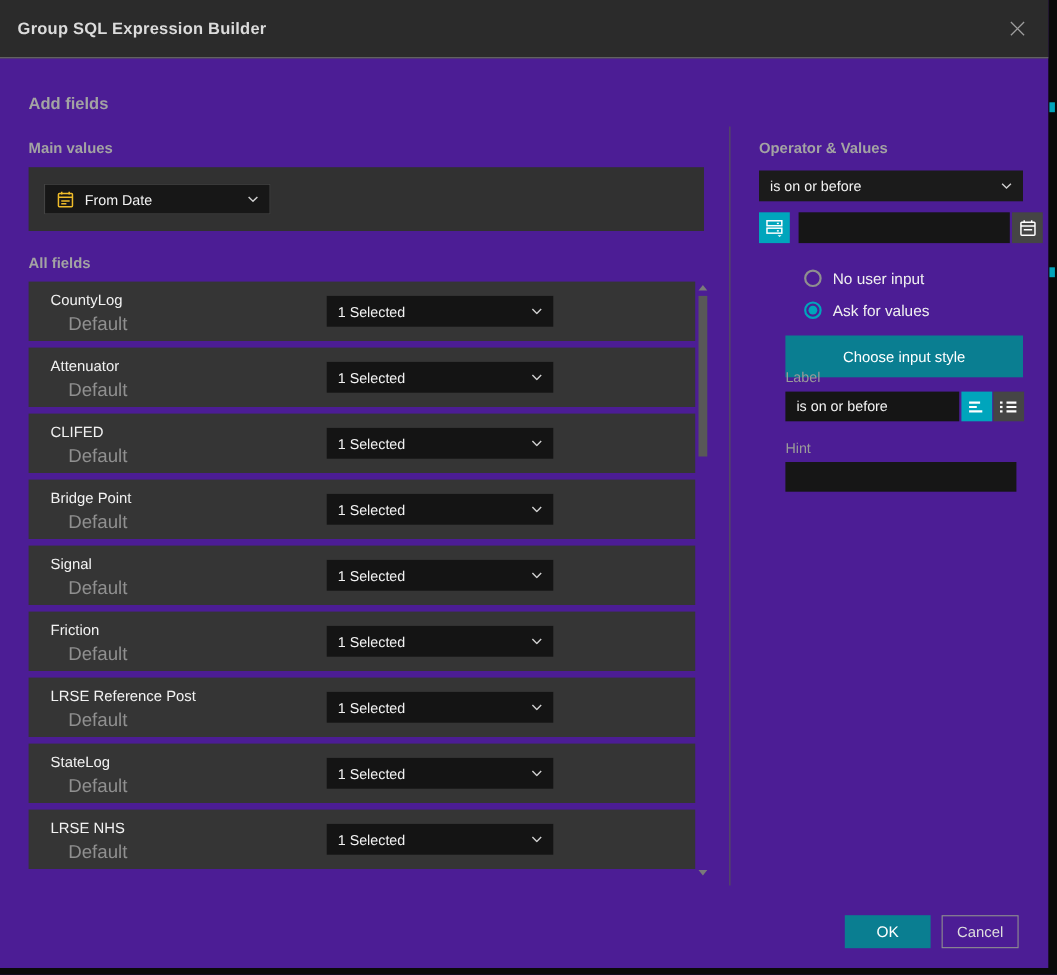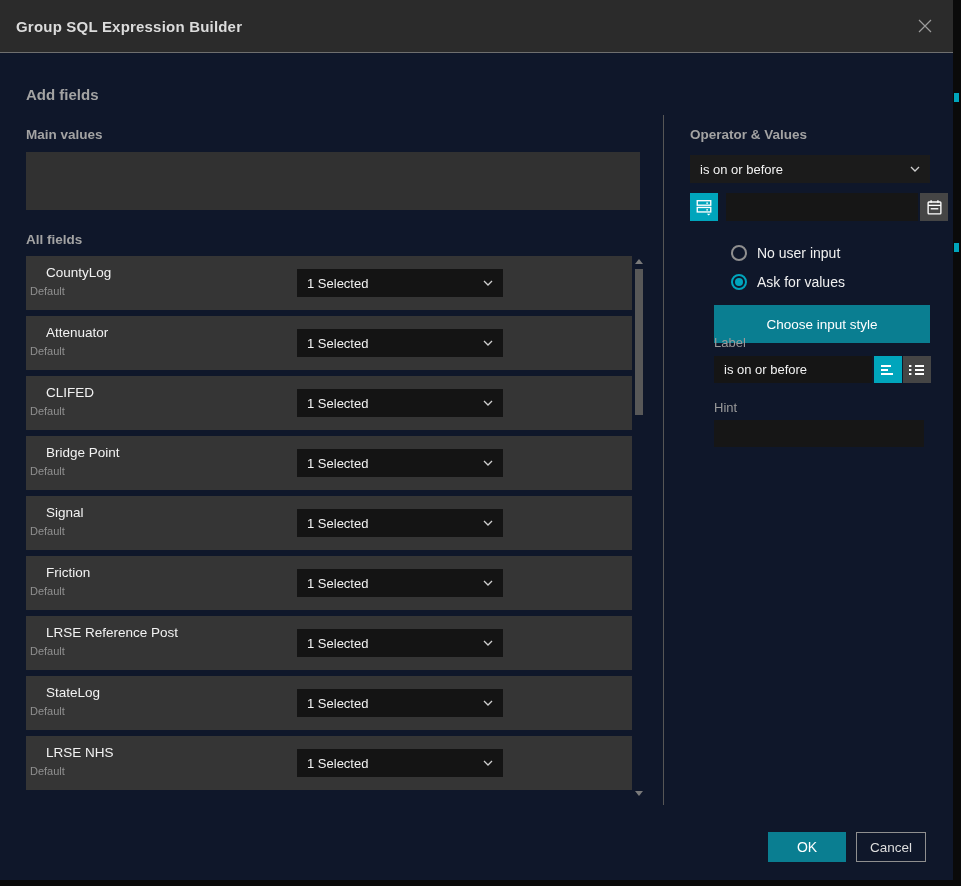--- a/index.html
+++ b/index.html
@@ -3,21 +3,21 @@
 <meta charset="utf-8">
 <style>
   :root {
     --accent: #00a5bc;
     --btn-teal: #0a7e91;
     --gold: #efbc2a;
   }
   * { margin:0; padding:0; box-sizing:border-box; }
   html,body { width:961px; height:886px; overflow:hidden; background:#0a0a0a;
     font-family:"Liberation Sans", sans-serif; }
-  .dialog { position:absolute; left:0; top:0; width:953px; height:880px; background:#0f172a; }
+  .dialog { position:absolute; left:0; top:0; width:953px; height:880px; background:#4c1d95; }
 
   
   .header { position:absolute; left:0; top:0; width:100%; height:53px; background:#2b2b2b;
     border-bottom:1px solid #6f6f6f; display:flex; align-items:center; justify-content:space-between;
     padding:0 16px 0 16px; }
   .title { font-size:15px; font-weight:bold; color:#dcdcdc; letter-spacing:.2px; }
   .close-btn { width:24px; height:24px; display:flex; align-items:center; justify-content:center; cursor:pointer; }
 
   .h { position:absolute; font-weight:bold; color:#a3a3a3; }
   .h-add { left:26px; top:86px; font-size:15px; }
@@ -36,21 +36,21 @@
     display:flex; align-items:center; padding-left:14px; gap:14px; }
   .select-layer { width:243px; }
   .select-date { width:206px; }
   .select-date .cal { margin-right:9px; display:flex; }
 
   
   .list { position:absolute; left:26px; top:256px; width:618px; height:541px; }
   .rows { position:absolute; left:0; top:0; width:606px; }
   .row { position:relative; width:606px; height:54px; background:#353535; margin-bottom:6px; }
   .row .name { position:absolute; left:20px; top:9px; color:#f2f2f2; font-size:13.5px; }
-  .row .sub  { position:absolute; left:4px; top:29px; color:#909090; font-size:11px; }
+  .row .sub  { position:absolute; left:36px; top:29px; color:#909090; font-size:17px; }
   .row .select { position:absolute; left:271px; top:13px; width:206px; background:#141414; border:none; }
 
   .scrollbar { position:absolute; right:0; top:0; width:10px; height:541px; }
   .sb-up, .sb-down { position:absolute; left:1px; width:0; height:0; border-left:4px solid transparent;
     border-right:4px solid transparent; cursor:pointer; }
   .sb-up { top:3px; border-bottom:5px solid #7a7a7a; }
   .sb-down { bottom:1px; border-top:5px solid #7a7a7a; }
   .sb-thumb { position:absolute; left:1px; top:13px; width:8px; height:146px; background:#585858; cursor:pointer; }
 
   .divider { position:absolute; left:663px; top:115px; width:1px; height:690px; background:#565656; }
@@ -110,20 +110,38 @@
       <svg width="18" height="18" viewBox="0 0 18 18">
           <path d="M3 3l12 12M15 3L3 15" stroke="#9c9c9c" stroke-width="1.2" fill="none"></path>
         </svg>
     </span>
   </div>
 
   <div class="h h-add">Add fields</div>
   <div class="h h-main">Main values</div>
 
   <div class="main-box">
+    <div class="select select-date">
+      <span class="cal">
+        <svg width="17" height="17" viewBox="0 0 20 20" fill="none" stroke="var(--gold)" stroke-width="1.6">
+            <rect x="2.5" y="3.5" width="15" height="14" rx="1"></rect>
+            <line x1="2.5" y1="7.5" x2="17.5" y2="7.5"></line>
+            <line x1="6" y1="1.5" x2="6" y2="4.5"></line>
+            <line x1="14" y1="1.5" x2="14" y2="4.5"></line>
+            <line x1="5.5" y1="11.5" x2="14.5" y2="11.5"></line>
+            <line x1="5.5" y1="14.5" x2="11" y2="14.5"></line>
+          </svg>
+      </span>
+      <span class="sel-text">From Date</span>
+      <span class="chev">
+        <svg width="10" height="6" viewBox="0 0 10 6">
+            <path d="M1 1l4 4 4-4" fill="none" stroke="#cfcfcf" stroke-width="1.3"></path>
+          </svg>
+      </span>
+    </div>
   </div>
 
   <div class="h h-all">All fields</div>
 
   <div class="list">
     <div class="rows">
     <div class="row">
       <span class="name">CountyLog</span>
       <span class="sub">Default</span>
       <div class="select">

